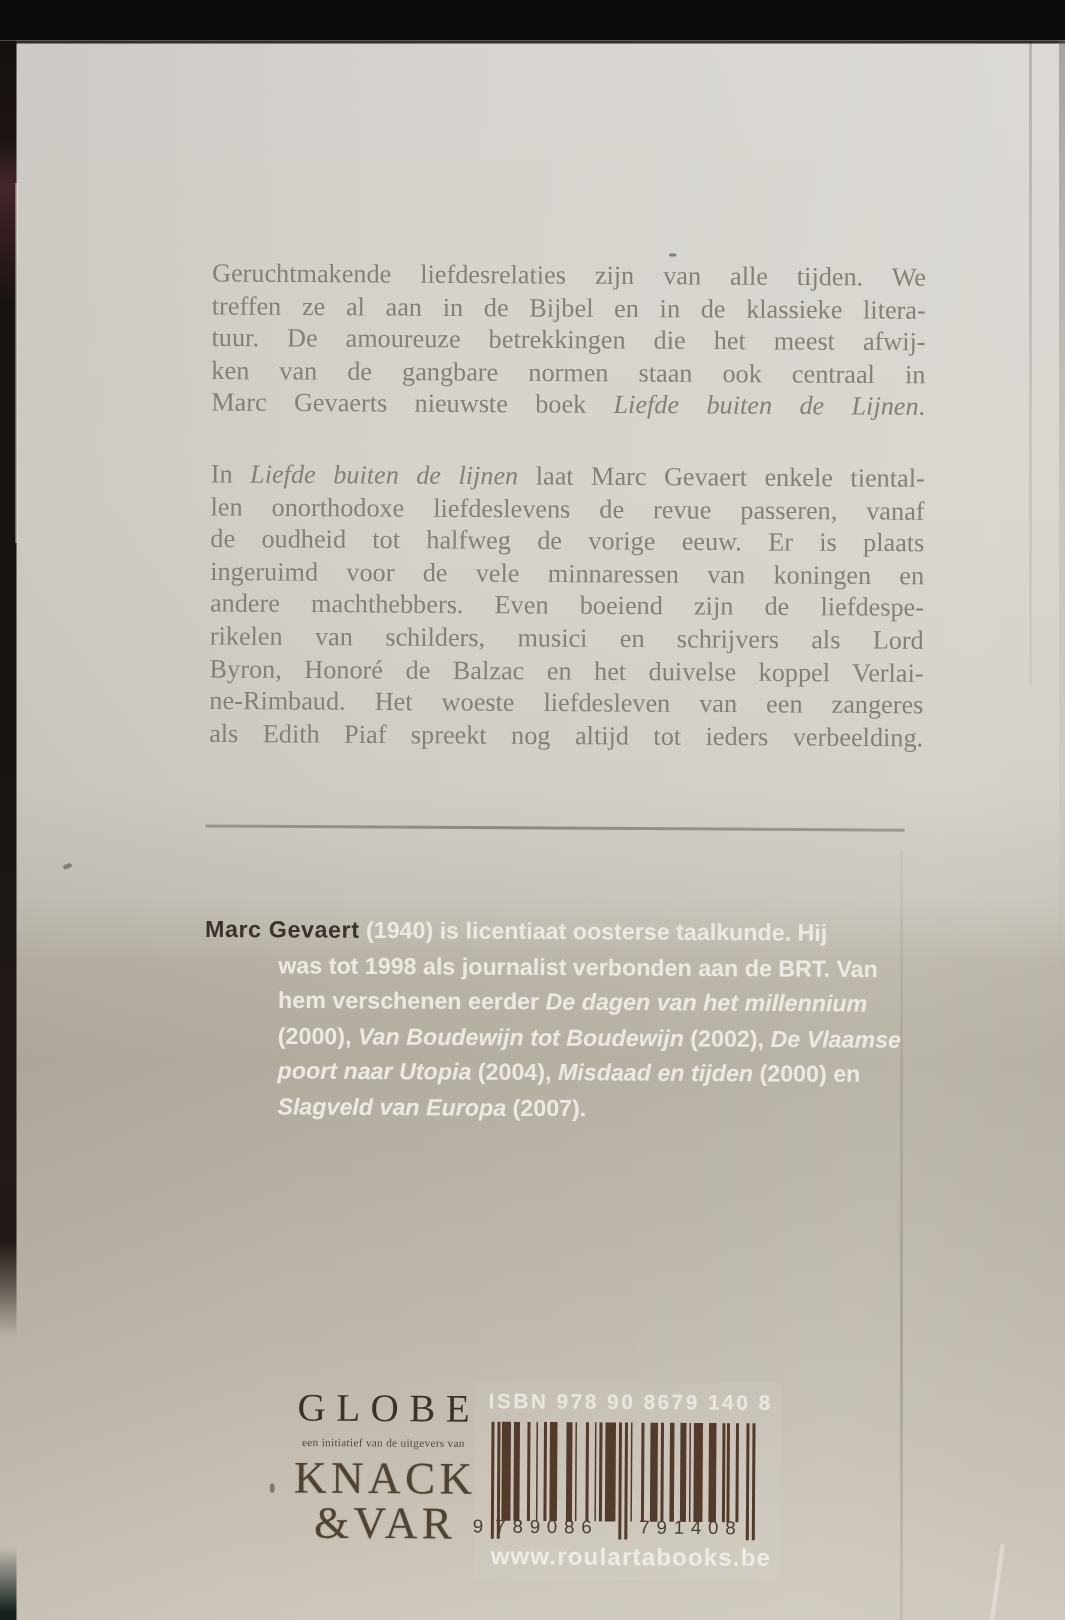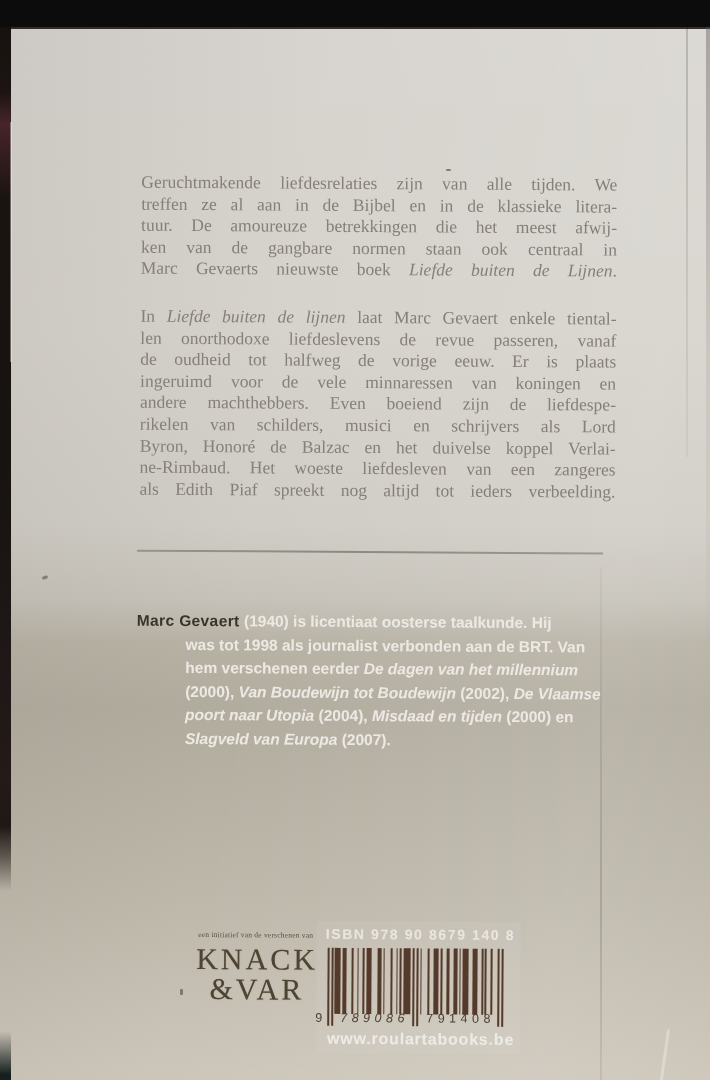--- a/index.html
+++ b/index.html
@@ -46,21 +46,21 @@
   .barcodeblk{position:absolute;left:328px;top:899px;width:186px;font-family:"Liberation Sans",sans-serif;}
   .barcodeblk::before{content:'';position:absolute;inset:-5px -9px;background:rgba(255,255,255,0.055);}
   .isbn{position:relative;font-size:14px;font-weight:700;line-height:16px;letter-spacing:1.6px;
     color:#e9e6df;white-space:nowrap;text-shadow:0 0 1px rgba(255,255,255,0.15);}
   .bars{position:relative;margin:6px 0 0 2px;width:176px;height:78px;}
   .bar{position:absolute;top:0;height:66px;background:#533a2a;}
   .bar.tall{height:78px;}
   .bcdigits{position:absolute;top:63px;left:0;width:176px;height:14px;
     font-size:12.5px;line-height:14px;color:#4b4034;}
   .d9{position:absolute;left:-12px;}
-  .dleft{position:absolute;left:13px;letter-spacing:4.5px;font-style:italic;}
+  .dleft{position:absolute;left:3px;letter-spacing:4.5px;}
   .dright{position:absolute;left:99px;letter-spacing:4.5px;}
   .website{position:relative;margin:4px 0 0 2px;font-size:16px;font-weight:700;line-height:18px;
     letter-spacing:.8px;color:#edebe5;white-space:nowrap;text-shadow:0 0 1px rgba(255,255,255,0.15);}
 
   
   .edge-left{position:absolute;left:0;top:0;width:11px;height:100%;z-index:2;background:linear-gradient(to bottom,
     #16120f 0%, #1c1412 6%, #45252a 9%, #3a1f22 11%, #1a1411 16%, #171310 40%,
     #1d1715 55%, #241a18 70%, #1f1815 74%, rgba(30,24,20,0.55) 77%,
     rgba(30,24,20,0) 80%, rgba(30,24,20,0) 93%, #15201e 97%, #182a28 100%);}
   .edge-left::after{content:'';position:absolute;right:-1px;top:95px;width:2px;height:240px;background:rgba(255,255,255,0.35);}
@@ -111,21 +111,22 @@
     <section class="bio">
         <div class="line"><span class="nm">Marc Gevaert</span><span> (1940) is licentiaat oosterse taalkunde. Hij</span></div>
         <div class="line"><span>was tot 1998 als journalist verbonden aan de BRT. Van</span></div>
         <div class="line"><span>hem verschenen eerder </span><span class="wi">De dagen van het millennium</span></div>
         <div class="line"><span>(2000), </span><span class="wi">Van Boudewijn tot Boudewijn</span><span> (2002), </span><span class="wi">De Vlaamse</span></div>
         <div class="line"><span class="wi">poort naar Utopia</span><span> (2004), </span><span class="wi">Misdaad en tijden</span><span> (2000) en</span></div>
         <div class="line"><span class="wi">Slagveld van Europa</span><span> (2007).</span></div>
       </section>
 
     <div class="publisher">
-      <div class="tagline">een initiatief van de verschenen van</div>
+      <div class="globe">GLOBE</div>
+      <div class="tagline">een initiatief van de uitgevers van</div>
       <div class="brands">
         <div class="brand">KNACK</div>
         <div class="brand">&amp;VAR</div>
       </div>
     </div>
 
     <div class="barcodeblk">
       <div class="isbn">ISBN 978 90 8679 140 8</div>
       <div class="bars">
         <div class="bcdigits">

